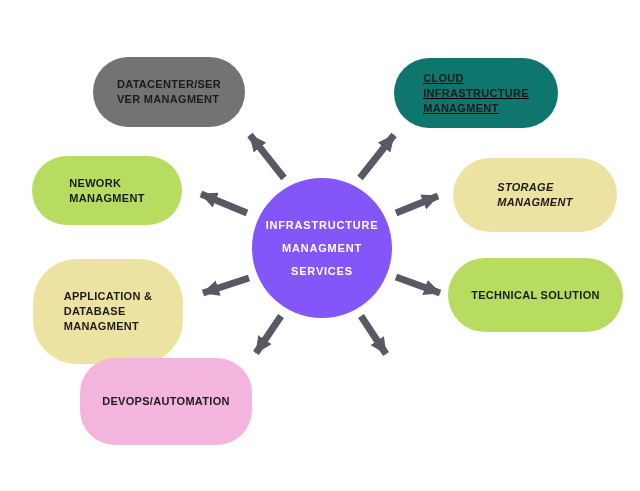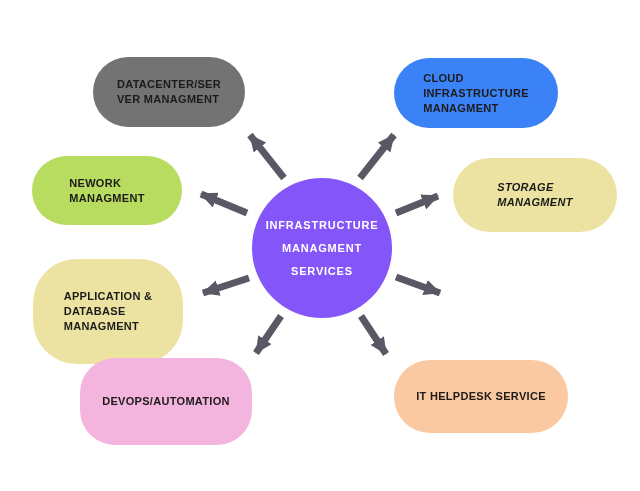--- a/index.html
+++ b/index.html
@@ -63,21 +63,21 @@
     <line class="arrow-line" x1="396" y1="277" x2="440" y2="293" marker-end="url(#ah)"></line>
     <line class="arrow-line" x1="281" y1="316" x2="256" y2="353" marker-end="url(#ah)"></line>
     <line class="arrow-line" x1="361" y1="316" x2="386" y2="354" marker-end="url(#ah)"></line>
   </svg>
 
   <div class="node" style="left: 93px; top: 57px; width: 152px; height: 70px; border-radius: 35px; background: #737373;">
     <span class="node-label">DATACENTER/SER
 VER MANAGMENT</span>
   </div>
 
-  <div class="node" style="left: 394px; top: 58px; width: 164px; height: 70px; border-radius: 35px; background: #3b82f6;">
+  <div class="node" style="left: 394px; top: 58px; width: 164px; height: 70px; border-radius: 35px; background: #0f766e; text-decoration: underline;">
     <span class="node-label">CLOUD
 INFRASTRUCTURE
 MANAGMENT</span>
   </div>
 
   <div class="node" style="left: 32px; top: 156px; width: 150px; height: 69px; border-radius: 35px; background: rgb(183, 220, 95);">
     <span class="node-label">NEWORK
 MANAGMENT</span>
   </div>
 
@@ -85,28 +85,28 @@
     <span class="node-label">STORAGE
 MANAGMENT</span>
   </div>
 
   <div class="node" style="left: 33px; top: 259px; width: 150px; height: 105px; border-radius: 44px; background: rgb(236, 227, 162);">
     <span class="node-label">APPLICATION &amp;
 DATABASE
 MANAGMENT</span>
   </div>
 
+  <div class="node" style="left: 448px; top: 258px; width: 175px; height: 74px; border-radius: 37px; background: rgb(183, 220, 95);">
+    <span class="node-label single">TECHNICAL SOLUTION</span>
+  </div>
 
   <div class="node" style="left: 80px; top: 358px; width: 172px; height: 87px; border-radius: 35px; background: rgb(243, 180, 221);">
     <span class="node-label single">DEVOPS/AUTOMATION</span>
   </div>
 
-  <div class="node" style="left: 394px; top: 360px; width: 174px; height: 73px; border-radius: 36px; background: rgb(250, 201, 162);">
-    <span class="node-label single">IT HELPDESK SERVICE</span>
-  </div>
 
   <div class="center-circle" style="background: rgb(132, 86, 249);">
     <span class="center-label">INFRASTRUCTURE
 MANAGMENT
 SERVICES</span>
   </div>
 
 </div>
 
 </body></html>

